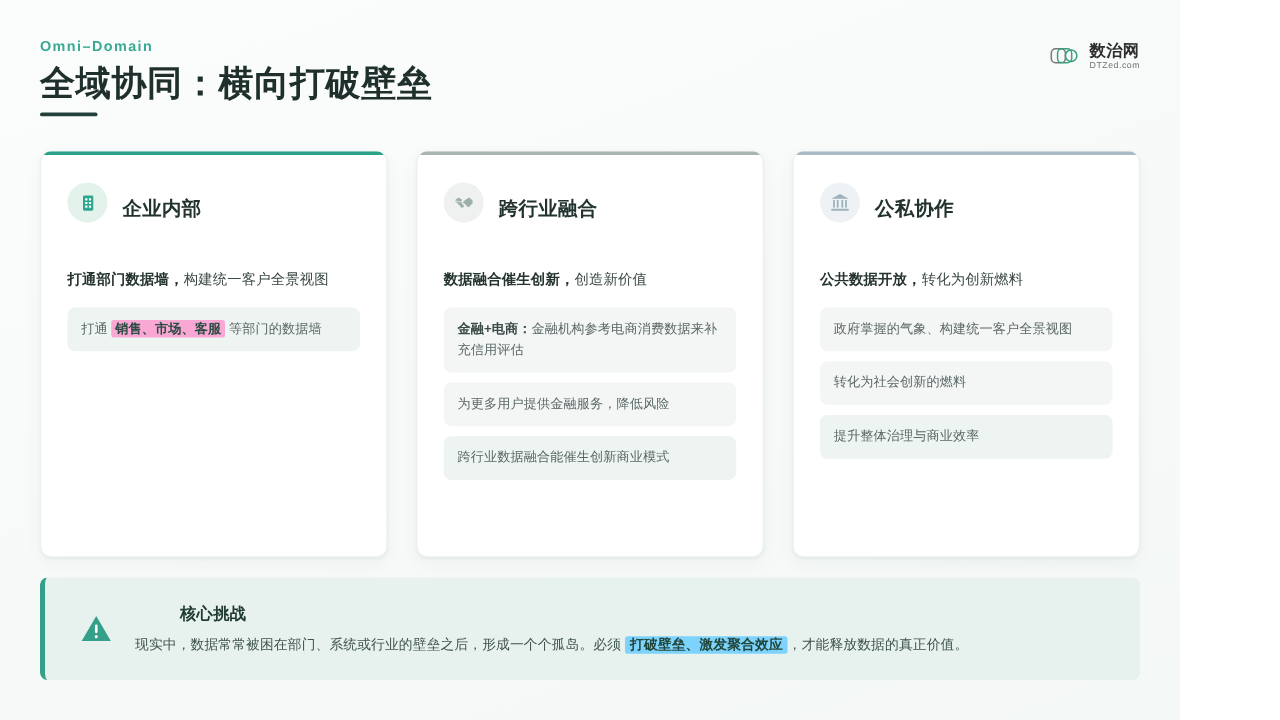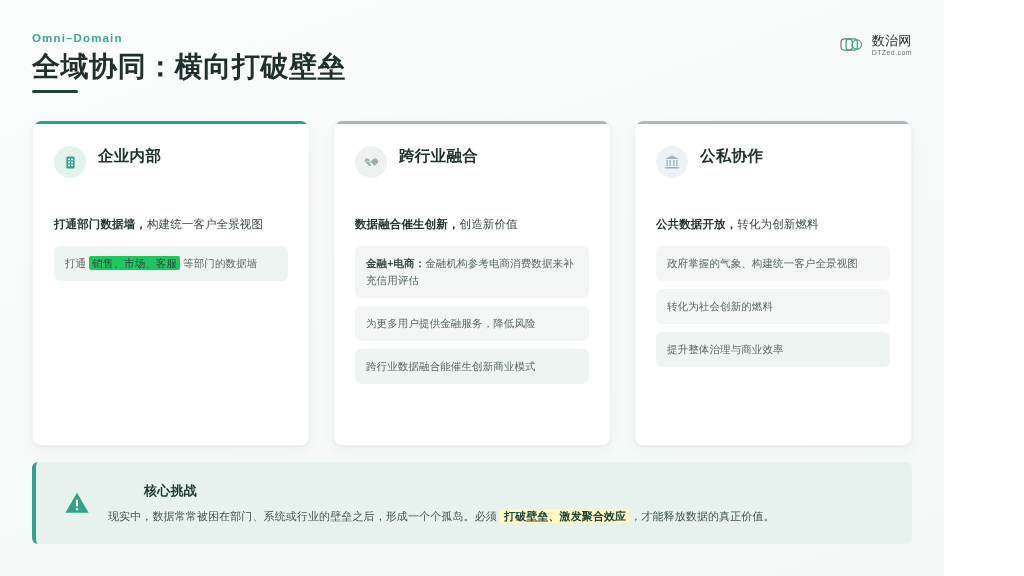--- a/index.html
+++ b/index.html
@@ -31,21 +31,21 @@
   }
 
   
   .brand {
     position:absolute; right:32px; top:34px;
     display:flex; align-items:center; gap:6px;
   }
   .brand-mark { width:26px; height:22px; display:block; }
   .brand-text { line-height:1; }
   .brand-name {
-    font-size:13px; font-weight:400; color:#2e2e2e; letter-spacing:.02em;
+    font-size:13px; font-weight:700; color:#2e2e2e; letter-spacing:.02em;
     display:block;
   }
   .brand-url {
     font-size:7px; color:#6f6f6f; letter-spacing:.06em; display:block;
     margin-top:2px;
   }
 
   
   .cards {
     position:absolute; left:32px; top:121px; right:32px;
@@ -59,21 +59,21 @@
     border-top:none;
     box-shadow:0 1px 3px rgba(25,50,45,.055), 0 6px 16px rgba(25,50,45,.035);
     padding:0 0 26px 0;
     height:325px;
     display:flex; flex-direction:column;
     overflow:hidden;
   }
   .card-accent { height:3px; width:100%; flex:none; }
   .card-inner { padding:22px 21px 0 21px; }
 
-  .card-head { display:flex; align-items:flex-start; gap:12px; }
+  .card-head { display:flex; align-items:flex-end; gap:12px; }
   .card-icon {
     width:32px; height:32px; border-radius:50%;
     display:flex; align-items:center; justify-content:center;
     flex:none;
   }
   .card-icon svg { display:block; }
   .card-title {
     font-size:15.5px; font-weight:700; color:#22332f; letter-spacing:.02em;
   }
 
@@ -87,21 +87,21 @@
   .bullet {
     border-radius:6px;
     padding:9px 11px;
     font-size:10.5px; line-height:1.62; letter-spacing:.01em;
     color:#5a6866;
     background:#f4f6f6;
   }
   .bullet.tint { background:#eef4f1; }
   .bullet b { font-weight:700; color:#3c4c48;text-align:center; }
   .hl {
-    background:#22c55e; color:#2c4b42; font-weight:400;
+    background:#f9a8d4; color:#2c4b42; font-weight:700;
     padding:1px 3px; border-radius:2px;
   }
 
   
   .callout {
     position:absolute; left:32px; right:32px; top:462px;
     height:82px;
     background:#e7f1ed;
     border-left:4px solid #34a08a;
     border-radius:6px;
@@ -111,21 +111,21 @@
   .callout-icon { flex:none; width:30px; height:30px; display:flex; align-items:center; justify-content:center; }
   .callout-body { flex:1; min-width:0; }
   .callout-title {
     font-size:13px; font-weight:700; color:#1f3a33; letter-spacing:.02em;margin-left:36px;
   }
   .callout-text {
     margin-top:8px;
     font-size:11px; color:#3f5450; line-height:1.5; letter-spacing:.01em;
   }
   .callout-text .hl2 {
-    background:#fef9c3; color:#20453b; font-weight:700;
+    background:#7dd3fc; color:#20453b; font-weight:700;
     padding:1px 4px; border-radius:2px;
   }
 </style>
 </head>
 <body>
 
 <div id="slide">
 
   <div class="header">
     <div class="eyebrow">Omni–Domain</div>

